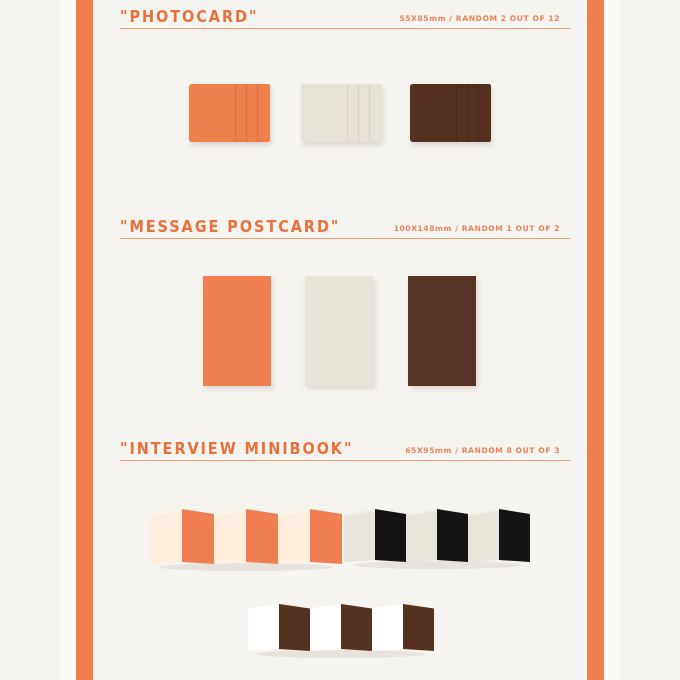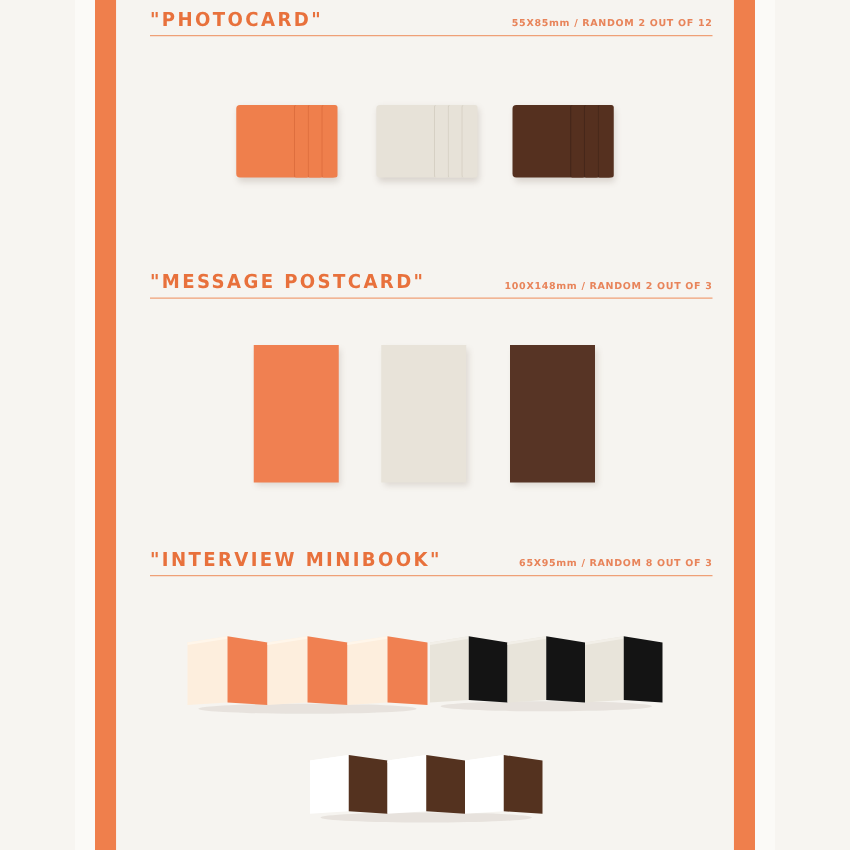--- a/index.html
+++ b/index.html
@@ -61,21 +61,21 @@
     font-weight: 700;
     letter-spacing: 1.9px;
     color: #e8713c;
     font-family: "DejaVu Sans", sans-serif;
     transform: scaleY(1.06);
     transform-origin: left bottom;
     white-space: nowrap;
   }
   .sec-meta {
     position: absolute;
-    right: 0;
+    right: 10px;
     bottom: 5px;
     font-size: 7.6px;
     font-weight: 700;
     letter-spacing: 0.55px;
     color: #e8845a;
     font-family: "DejaVu Sans", sans-serif;
     white-space: nowrap;
     margin-top: 16px;
   }
 
@@ -166,21 +166,21 @@
       </div>
     <div class="pc-stack" id="pc-brown" style="background: rgb(85, 48, 31);">
         <div class="slice" style="left: 46px; width: 11px; background: rgb(85, 48, 31); border-left: 1px solid rgb(70, 39, 26);"></div>
         <div class="slice" style="left: 57px; width: 11px; background: rgb(85, 48, 31); border-left: 1px solid rgb(70, 39, 26);"></div>
         <div class="slice" style="left: 68px; width: 12px; background: rgb(85, 48, 31); border-left: 1px solid rgb(70, 39, 26);"></div>
       </div>
   </div>
 
   <div class="section-head" id="head-postcard">
     <div class="sec-title">"MESSAGE POSTCARD"</div>
-    <div class="sec-meta">100X148mm / RANDOM 2 OUT OF 3</div>
+    <div class="sec-meta">100X148mm / RANDOM 1 OUT OF 2</div>
   </div>
 
   <div class="post-row">
     <div class="postcard" id="post-orange" style="background: rgb(240, 128, 81);"></div>
     <div class="postcard" id="post-cream" style="background: rgb(232, 227, 217);"></div>
     <div class="postcard" id="post-brown" style="background: rgb(87, 52, 37);"></div>
   </div>
 
   <div class="section-head" id="head-minibook">
     <div class="sec-title">"INTERVIEW MINIBOOK"</div>

